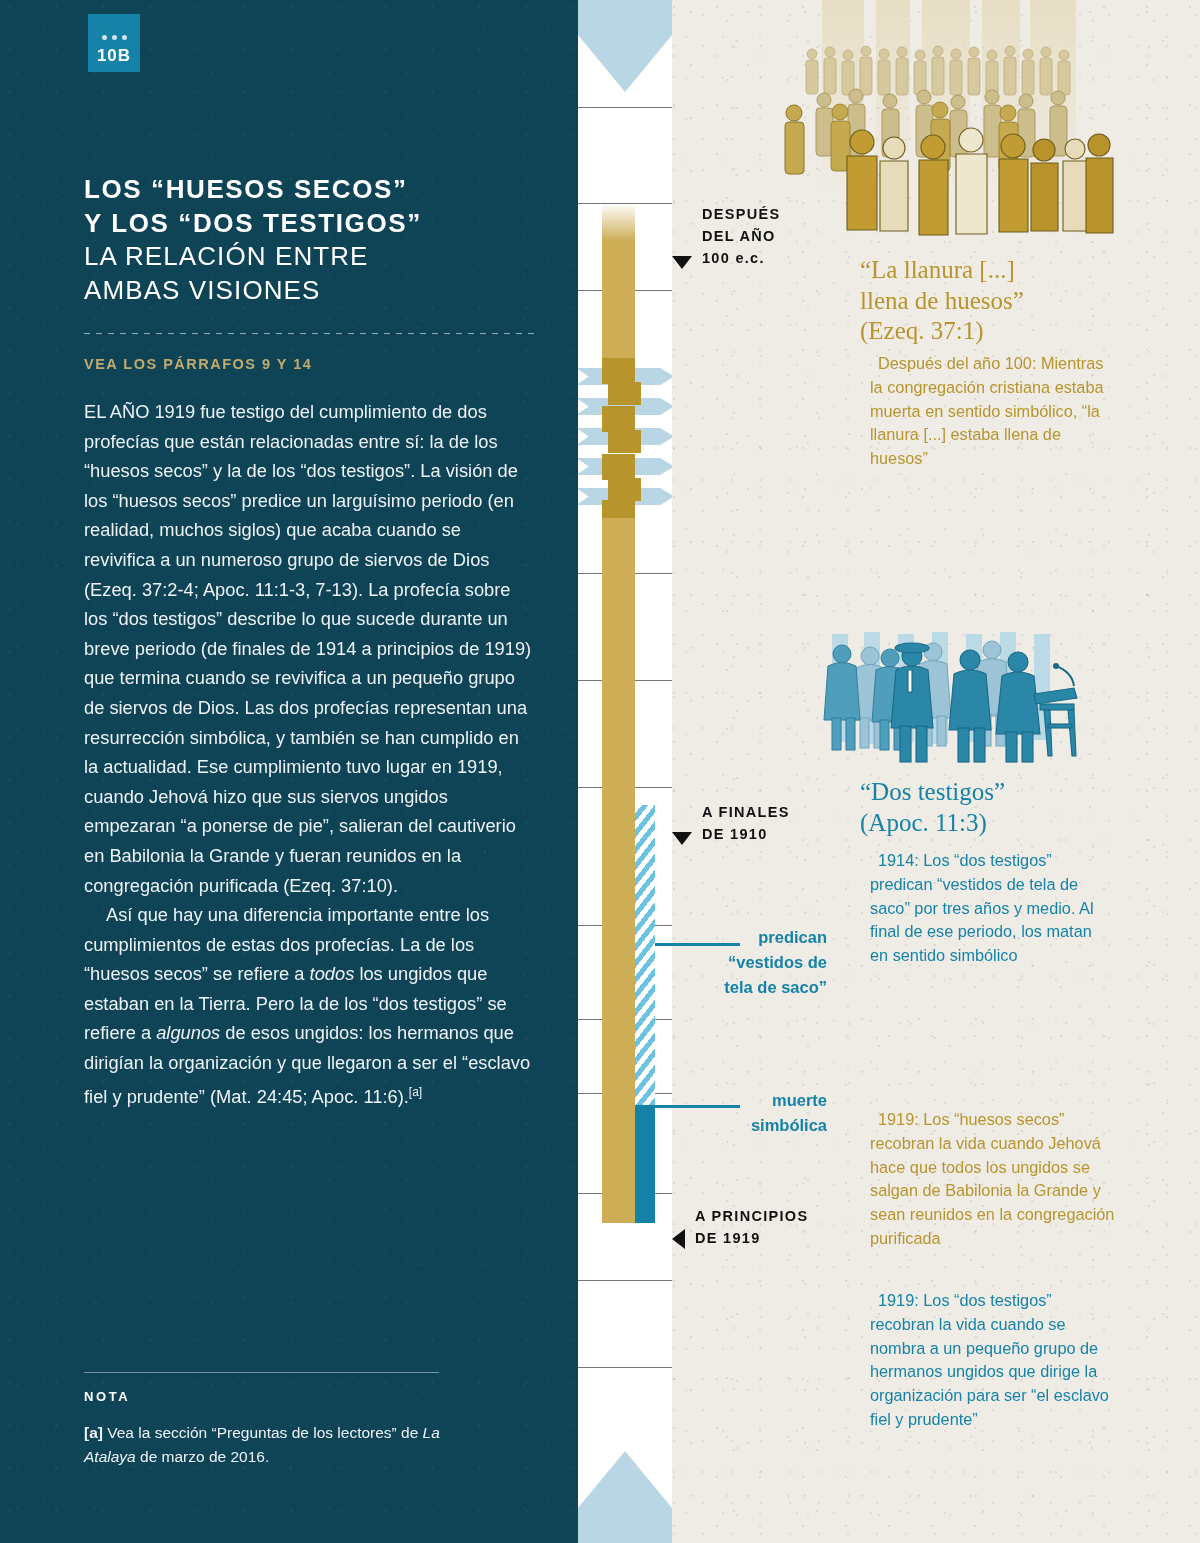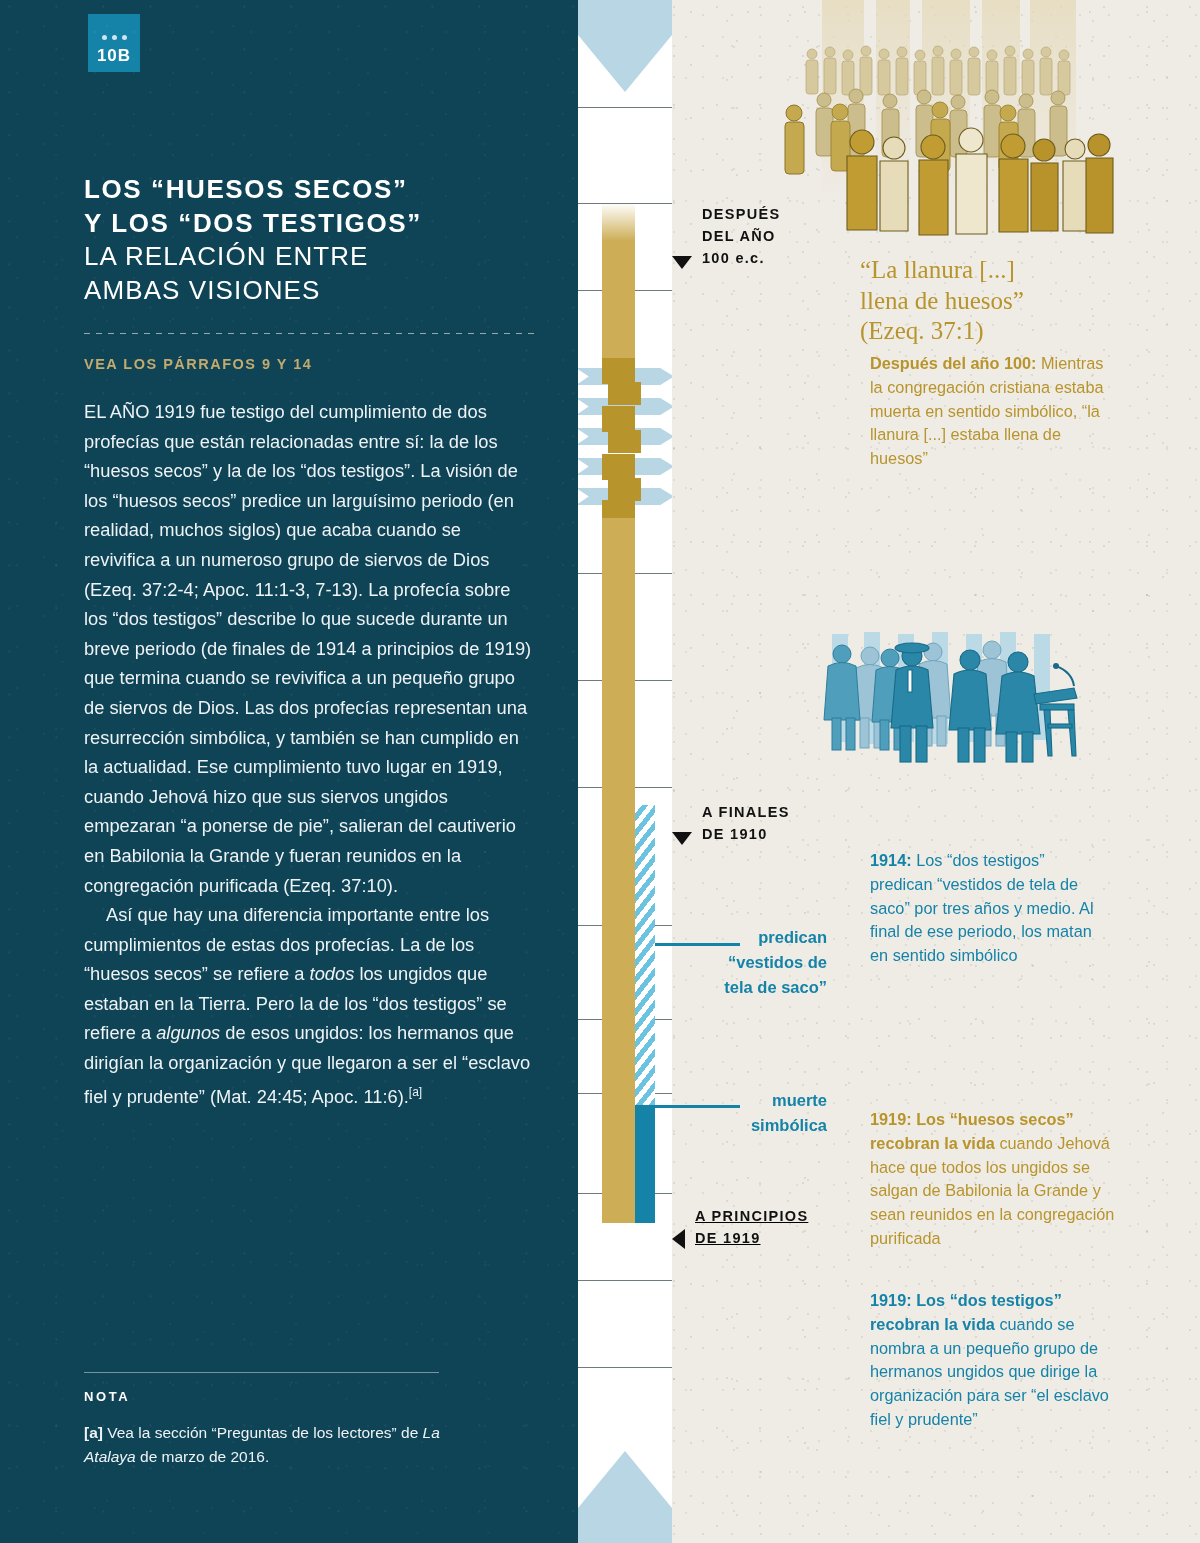--- a/index.html
+++ b/index.html
@@ -185,21 +185,21 @@
   .quote-head {
     position: absolute; font-family: Liberation Serif, serif;
     font-size: 25px; line-height: 1.22; white-space: pre-line;
   }
   .quote-head.gold { color: #b8942c; }
   .quote-head.blue { color: #1583a8; }
 
   .note-para { position: absolute; font-size: 16.3px; line-height: 23.8px; }
   .note-para.gold { color: #b8942c; }
   .note-para.blue { color: #1583a8; }
-  .note-para b { font-weight: 700; }
+  .note-para b { font-weight: 400; margin-left: 8px; }
 
   
   .illus { position: absolute; }
   .illus svg { display: block; }
 </style>
 </head>
 <body>
 
 <div class="paper-texture"></div>
 
@@ -489,39 +489,41 @@
         <rect x="220" y="80" width="34" height="6"></rect>
         <path d="M224 86 l4 46 h4 l-2 -46 z"></path>
         <path d="M248 86 l4 46 h4 l-2 -46 z"></path>
         <rect x="228" y="100" width="24" height="4"></rect>
       </g>
       <path d="M236 42 q16 6 18 20" stroke="#176a88" stroke-width="2" fill="none"></path>
       <circle cx="236" cy="42" r="3" fill="#176a88"></circle>
     </svg>
   </div>
 
+  <div class="quote-head blue" style="left:188px; top:777px; width:260px;">“Dos testigos”
+(Apoc. 11:3)</div>
 
   <div class="marker" style="left:0px; top:801px; width:200px;">
     <div class="tri-down"></div>
     <div class="marker-text">A FINALES
 DE 1910</div>
   </div>
 
   <div class="note-para blue" style="left:198px; top:849px; width:236px;">
     <b>1914:</b><span> Los “dos testigos” predican “vestidos de tela de saco” por tres años y medio. Al final de ese periodo, los matan en sentido simbólico</span>
   </div>
 
   <div class="side-label" style="left:0px; top:925px; width:155px;">predican
 “vestidos de
 tela de saco”</div>
 
   <div class="side-label" style="left:0px; top:1088px; width:155px;">muerte
 simbólica</div>
 
-  <div class="marker" style="left:0px; top:1205px; width:210px;text-decoration:underline;">
+  <div class="marker" style="left:0px; top:1205px; width:210px;">
     <div class="tri-left"></div>
     <div class="marker-text">A PRINCIPIOS
 DE 1919</div>
   </div>
 
   <div class="note-para gold" style="left:198px; top:1108px; width:250px;">
     <b>1919: Los “huesos secos” recobran la vida</b><span> cuando Jehová hace que todos los ungidos se salgan de Babilonia la Grande y sean reunidos en la congregación purificada</span>
   </div>
 
   <div class="note-para blue" style="left:198px; top:1289px; width:250px;">

